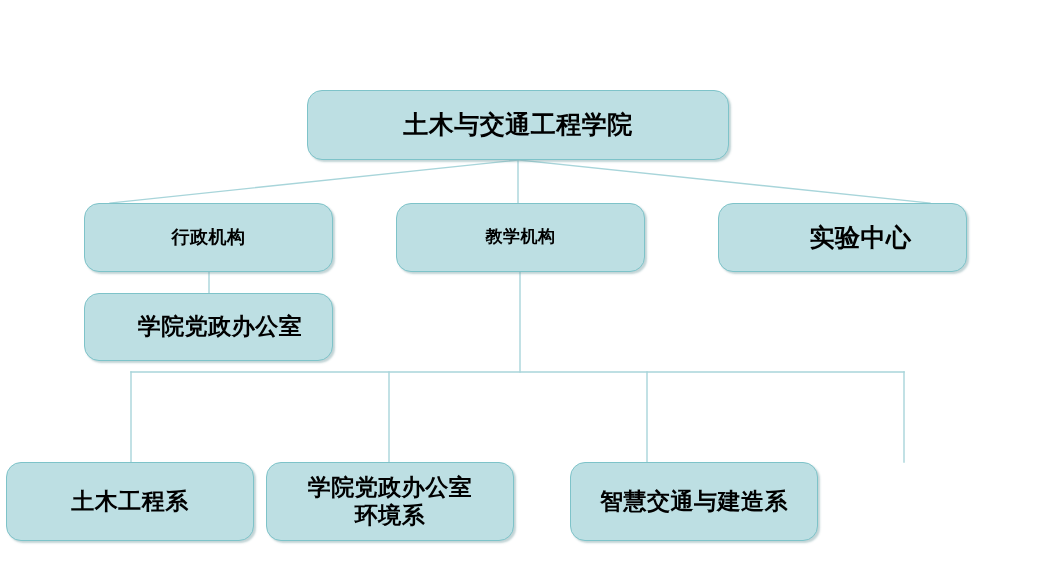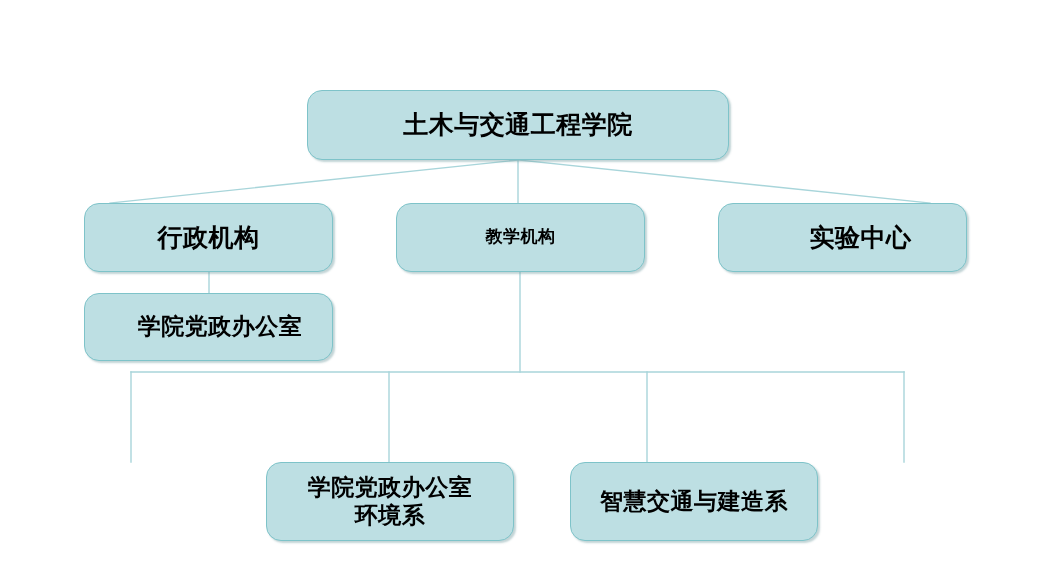--- a/index.html
+++ b/index.html
@@ -42,21 +42,21 @@
     box-shadow: 2px 2px 2px rgba(120,160,165,0.45);
     z-index: 2;
   }
   .node-label {
     display: block;
     line-height: 1.18;
     padding: 0 6px;
     white-space: pre-line;
   }
   .node-root      { left: 307px; top: 90px;  width: 422px; height: 70px;  font-size: 25px; }
-  .node-admin     { left: 84px;  top: 203px; width: 249px; height: 69px;  font-size: 25px; }
+  .node-admin     { left: 84px;  top: 203px; width: 249px; height: 69px;  font-size: 18px; }
   .node-teaching  { left: 396px; top: 203px; width: 249px; height: 69px;  font-size: 17px; }
   .node-lab       { left: 718px; top: 203px; width: 249px; height: 69px;  font-size: 25px; padding-left: 36px; }
   .node-office    { left: 84px;  top: 293px; width: 249px; height: 68px;  font-size: 23px; padding-left: 23px; }
   .node-dept-1    { left: 6px;   top: 462px; width: 248px; height: 79px;  font-size: 23px; }
   .node-dept-2    { left: 266px; top: 462px; width: 248px; height: 79px;  font-size: 23px; }
   .node-dept-3    { left: 526px; top: 462px; width: 248px; height: 79px;  font-size: 23px; margin-left: 44px; }
   .node-dept-4    { left: 786px; top: 462px; width: 248px); height: 79px; font-size: 23px; }
   .node-dept-4    { left: 786px; top: 462px; width: 248px; height: 79px;  font-size: 23px; }
 </style>
 </head>
@@ -97,20 +97,23 @@
   </div>
 
   <div class="node node-lab">
     <span class="node-label">实验中心</span>
   </div>
 
   <div class="node node-office">
     <span class="node-label">学院党政办公室</span>
   </div>
 
+  <div class="node node-dept-1">
+    <span class="node-label">土木工程系</span>
+  </div>
 
   <div class="node node-dept-2">
     <span class="node-label">学院党政办公室
 环境系</span>
   </div>
 
   <div class="node node-dept-3">
     <span class="node-label">智慧交通与建造系</span>
   </div>
 

